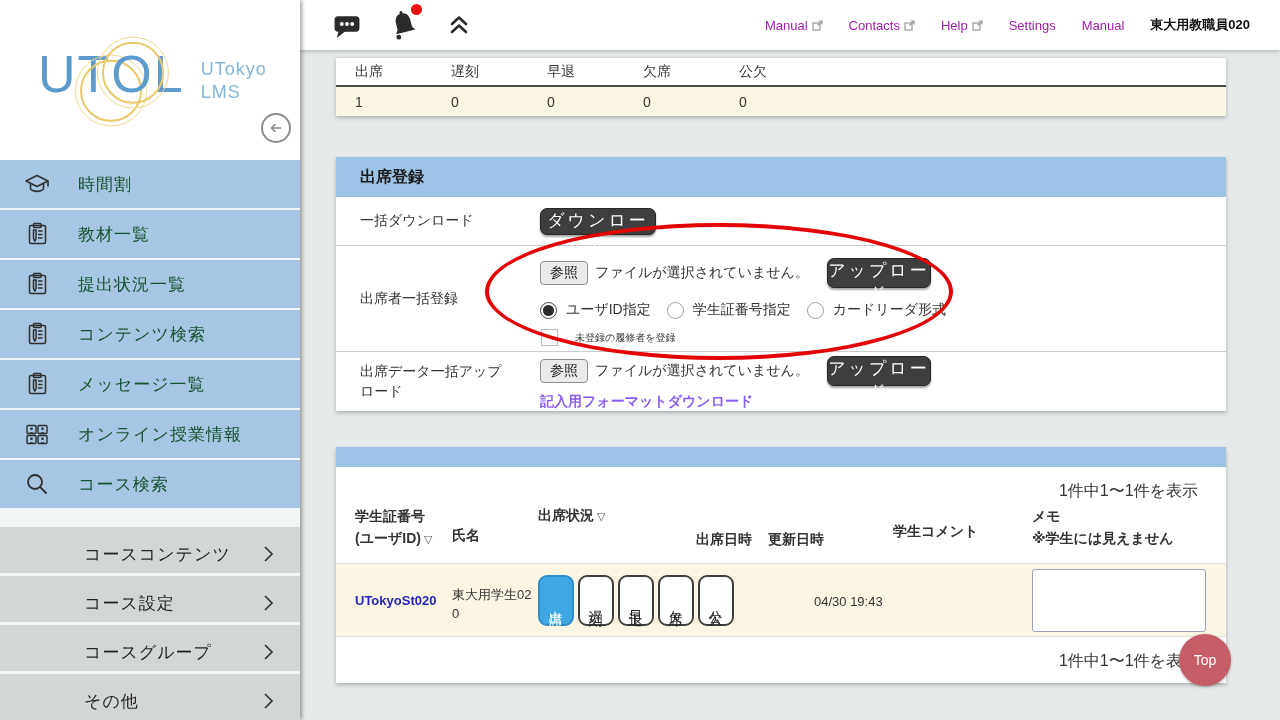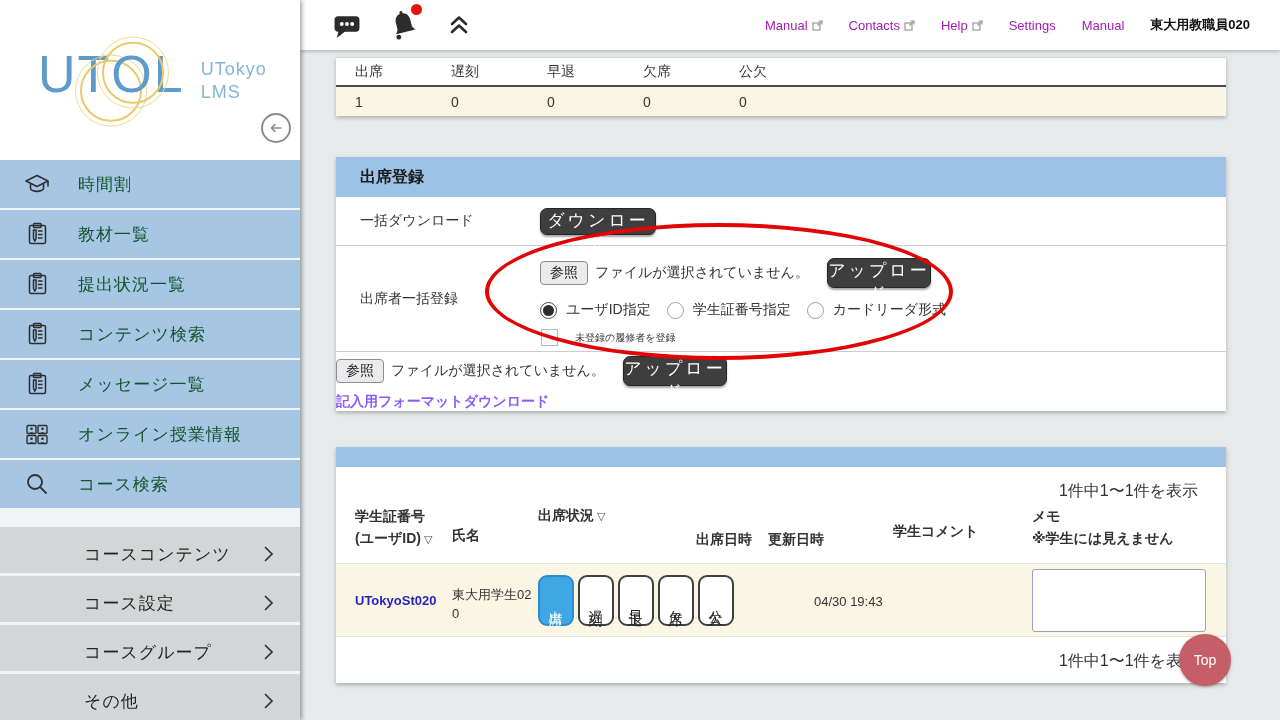--- a/index.html
+++ b/index.html
@@ -353,20 +353,23 @@
           <span class="radio-label">カードリーダ形式</span>
         </div>
         <div class="line" style="margin-top:10px">
           <span class="checkbox"></span>
           <span class="checkbox-label">未登録の履修者を登録</span>
         </div>
       </div>
     </div>
 
     <div class="att-row row3">
+      <div class="att-label att-label--top">
+        <span>出席データ一括アップロード</span>
+      </div>
       <div class="row-content" style="padding-top:4px">
         <div class="line">
           <button class="btn-browse">参照</button>
           <span class="file-status">ファイルが選択されていません。</span>
           <button class="btn-dark btn-upload">アップロード</button>
         </div>
         <a class="format-link">記入用フォーマットダウンロード</a>
       </div>
     </div>
   </div>

